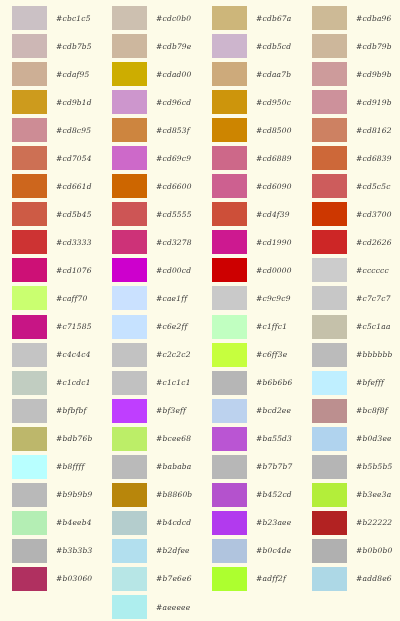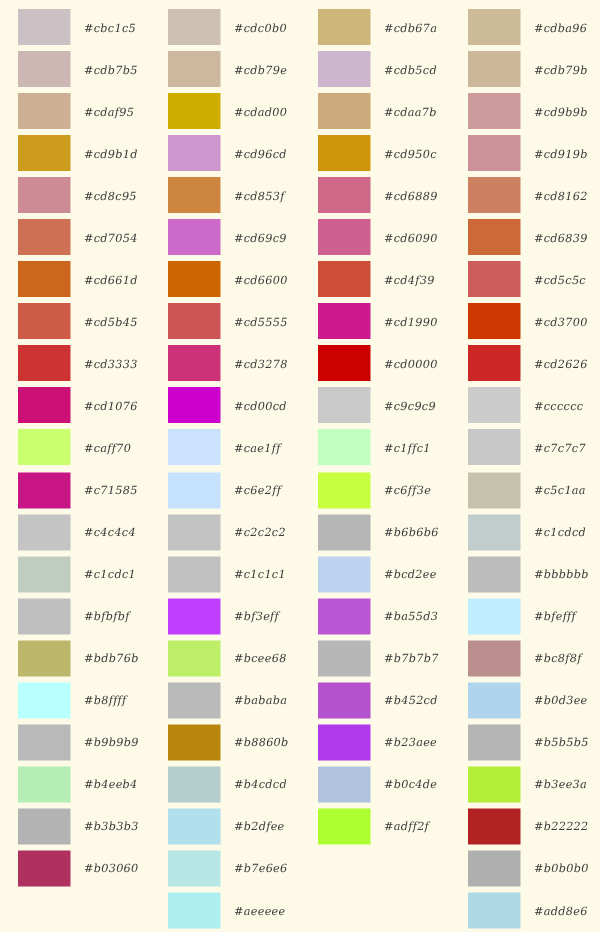--- a/index.html
+++ b/index.html
@@ -238,20 +238,24 @@
       </div>
       <div class="color-row">
         <div class="swatch" style="background-color: rgb(205, 170, 123);"></div>
         <span class="hex-label">#cdaa7b</span>
       </div>
       <div class="color-row">
         <div class="swatch" style="background-color: rgb(205, 149, 12);"></div>
         <span class="hex-label">#cd950c</span>
       </div>
       <div class="color-row">
+        <div class="swatch" style="background-color: rgb(205, 133, 0);"></div>
+        <span class="hex-label">#cd8500</span>
+      </div>
+      <div class="color-row">
         <div class="swatch" style="background-color: rgb(205, 104, 137);"></div>
         <span class="hex-label">#cd6889</span>
       </div>
       <div class="color-row">
         <div class="swatch" style="background-color: rgb(205, 96, 144);"></div>
         <span class="hex-label">#cd6090</span>
       </div>
       <div class="color-row">
         <div class="swatch" style="background-color: rgb(205, 79, 57);"></div>
         <span class="hex-label">#cd4f39</span>
@@ -350,24 +354,20 @@
         <div class="swatch" style="background-color: rgb(204, 204, 204);"></div>
         <span class="hex-label">#cccccc</span>
       </div>
       <div class="color-row">
         <div class="swatch" style="background-color: rgb(199, 199, 199);"></div>
         <span class="hex-label">#c7c7c7</span>
       </div>
       <div class="color-row">
         <div class="swatch" style="background-color: rgb(197, 193, 170);"></div>
         <span class="hex-label">#c5c1aa</span>
-      </div>
-      <div class="color-row">
-        <div class="swatch" style="background-color: rgb(193, 205, 205);"></div>
-        <span class="hex-label">#c1cdcd</span>
       </div>
       <div class="color-row">
         <div class="swatch" style="background-color: rgb(187, 187, 187);"></div>
         <span class="hex-label">#bbbbbb</span>
       </div>
       <div class="color-row">
         <div class="swatch" style="background-color: rgb(191, 239, 255);"></div>
         <span class="hex-label">#bfefff</span>
       </div>
       <div class="color-row">

